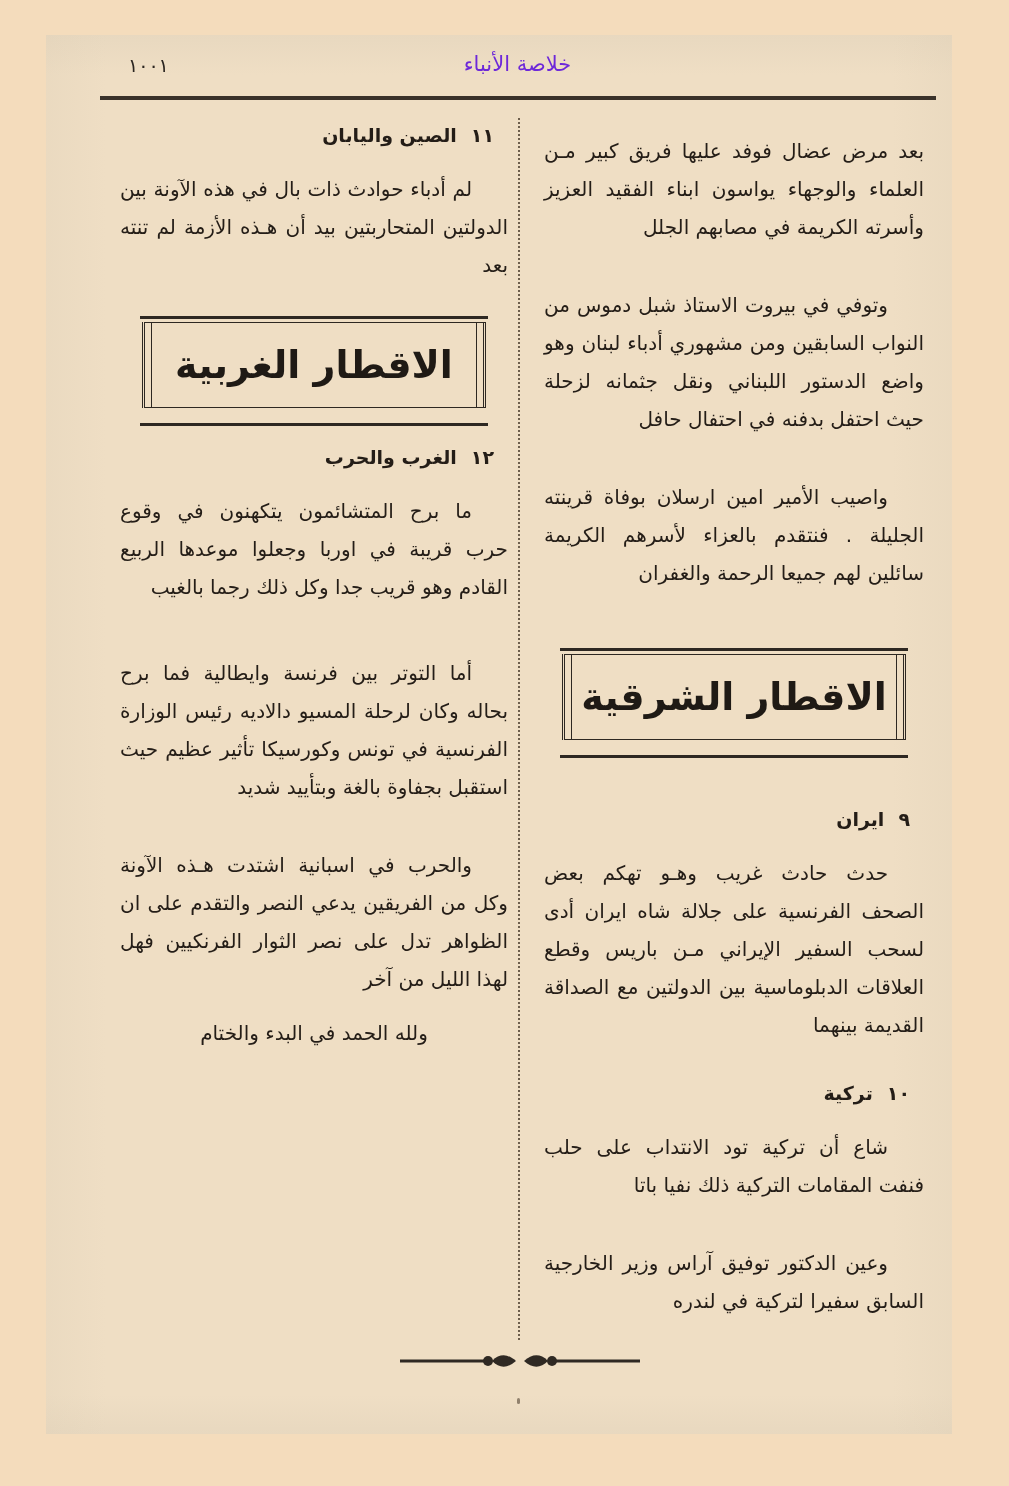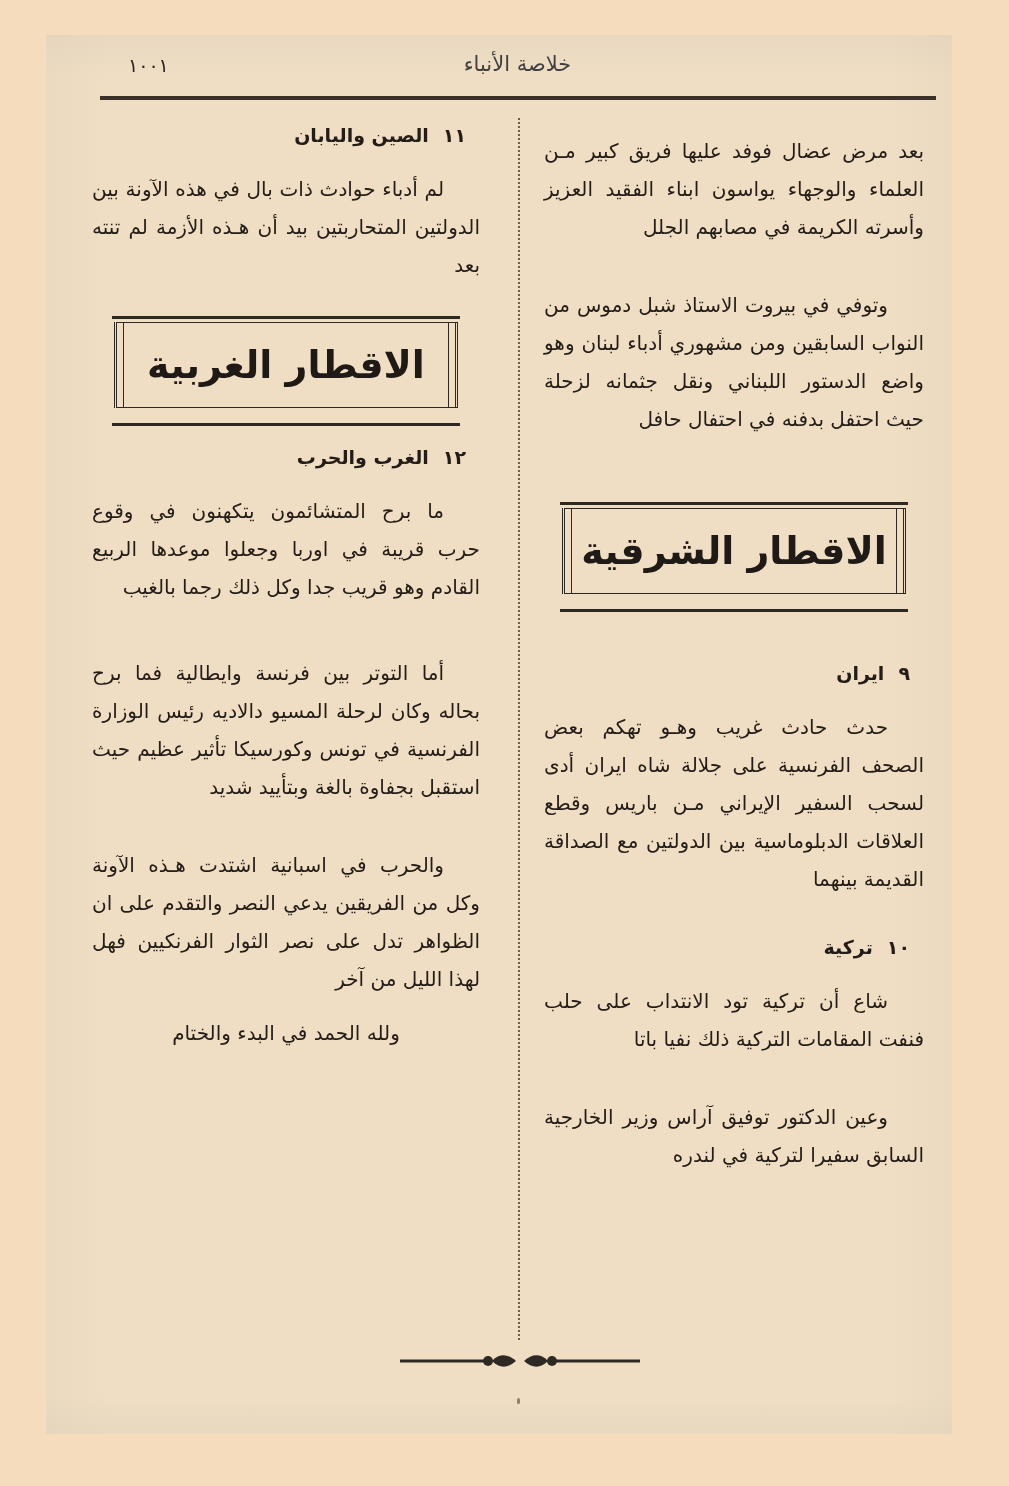--- a/index.html
+++ b/index.html
@@ -33,21 +33,21 @@
       height: 40px;
       direction: rtl;
     }
     .journal-title {
       position: absolute;
       left: 0;
       right: 0;
       top: 4px;
       text-align: center;
       font-size: 21px;
-      color: #404040;
+      color: #6d28d9;
     }
     .page-number {
       position: absolute;
       left: 28px;
       top: 6px;
       font-size: 19px;
       color: #2b2520;
       direction: rtl;
     }
     .header-rule {
@@ -74,21 +74,21 @@
       color: #241d17;
       font-family: "DejaVu Sans", sans-serif;
       font-size: 20px;
       line-height: 38px;
     }
     .col-right {
       left: 528px;
       width: 412px;
     }
     .col-left {
-      left: 76px;
+      left: 104px;
       width: 420px;
     }
     .para {
       margin: 16px;
       text-align-last: right;
     }
     .para.indent {
       text-indent: 36px;
     }
     .para.center {
@@ -173,20 +173,21 @@
 </div>
 <div class="header-rule"></div>
 
 <div class="col-divider"></div>
 
 <div class="column col-right">
   <p class="para">بعد مرض عضال فوفد عليها فريق كبير مـن العلماء والوجهاء يواسون ابناء الفقيد العزيز وأسرته الكريمة في مصابهم الجلل</p>
   <div class="gap-sm"></div>
   <p class="para indent">وتوفي في بيروت الاستاذ شبل دموس من النواب السابقين ومن مشهوري أدباء لبنان وهو واضع الدستور اللبناني ونقل جثمانه لزحلة حيث احتفل بدفنه في احتفال حافل</p>
   <div class="gap-sm"></div>
+  <p class="para indent">واصيب الأمير امين ارسلان بوفاة قرينته الجليلة . فنتقدم بالعزاء لأسرهم الكريمة سائلين لهم جميعا الرحمة والغفران</p>
 
   <div style="height:30px"></div>
   <div class="banner">
     <div class="banner-inner">
       <span class="banner-title">الاقطار الشرقية</span>
     </div>
   </div>
 
   <div style="height:30px"></div>
   <p class="section-sub">

